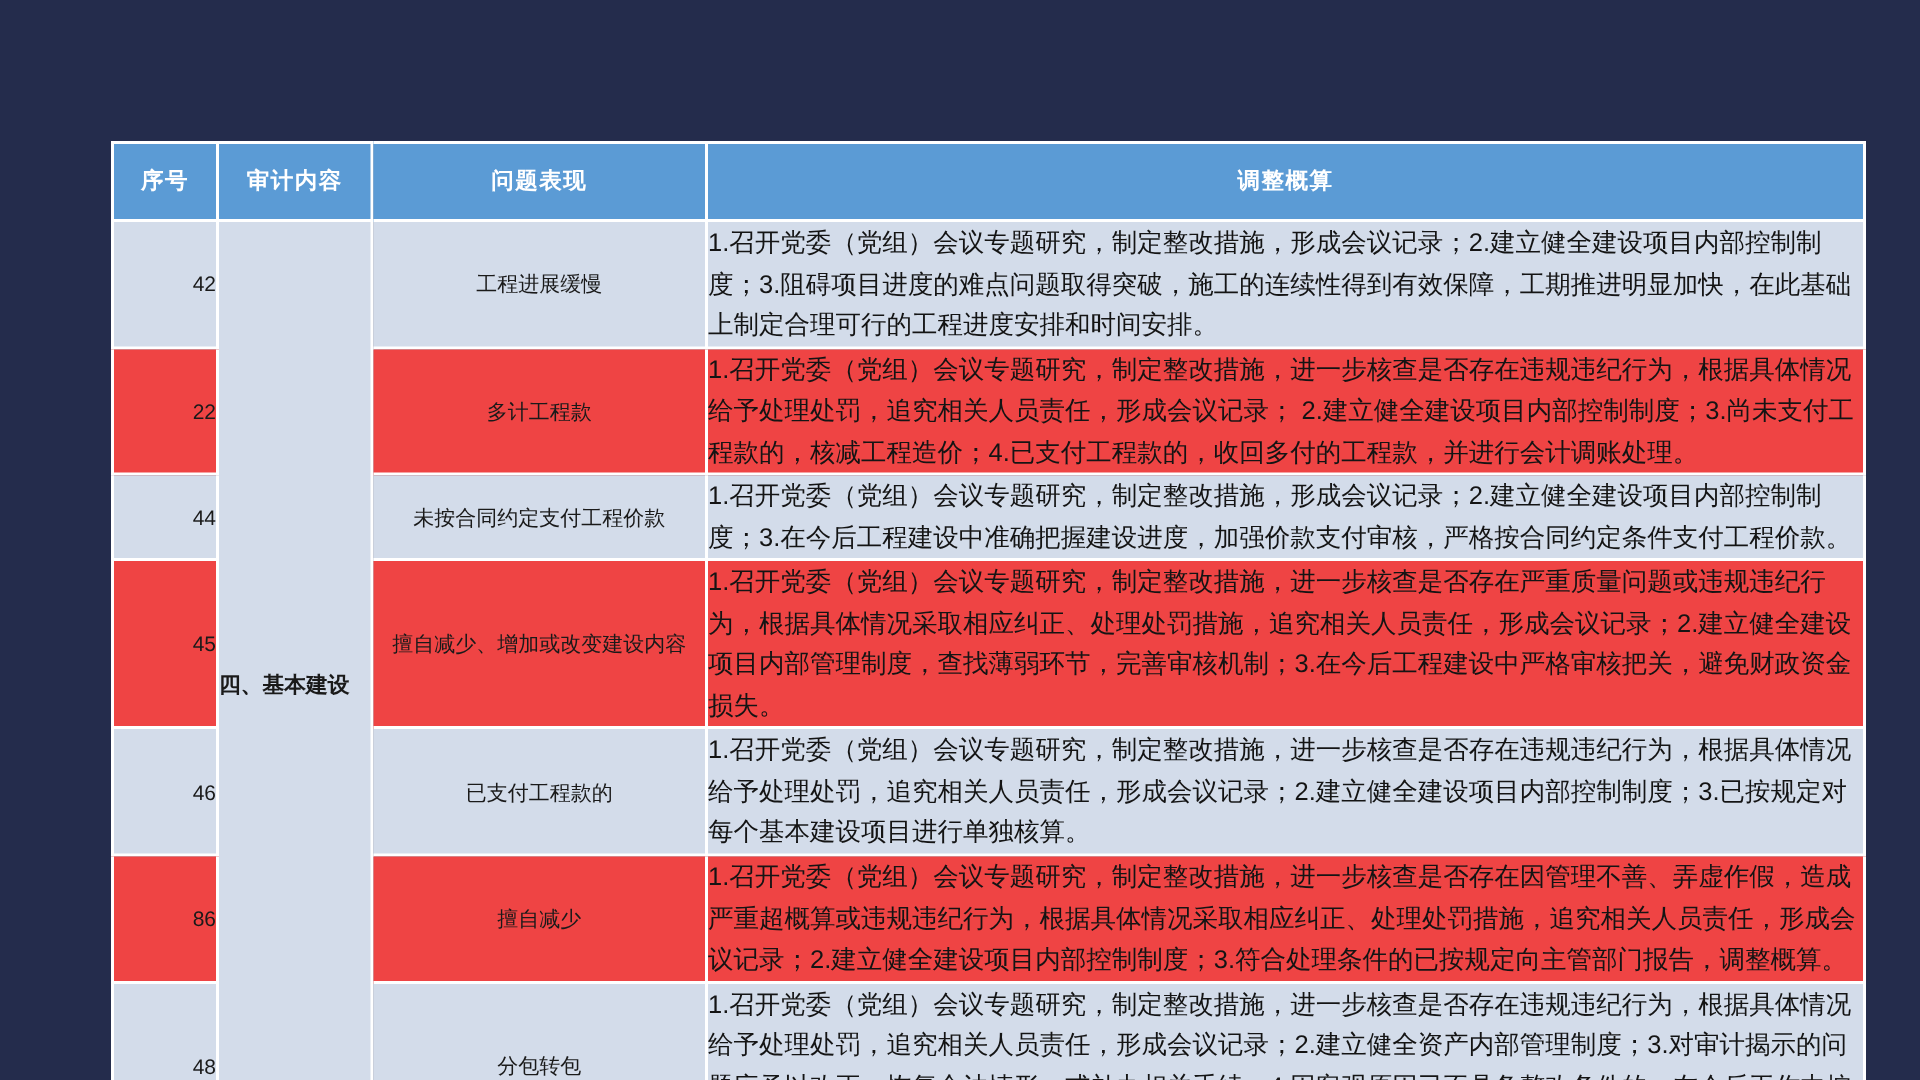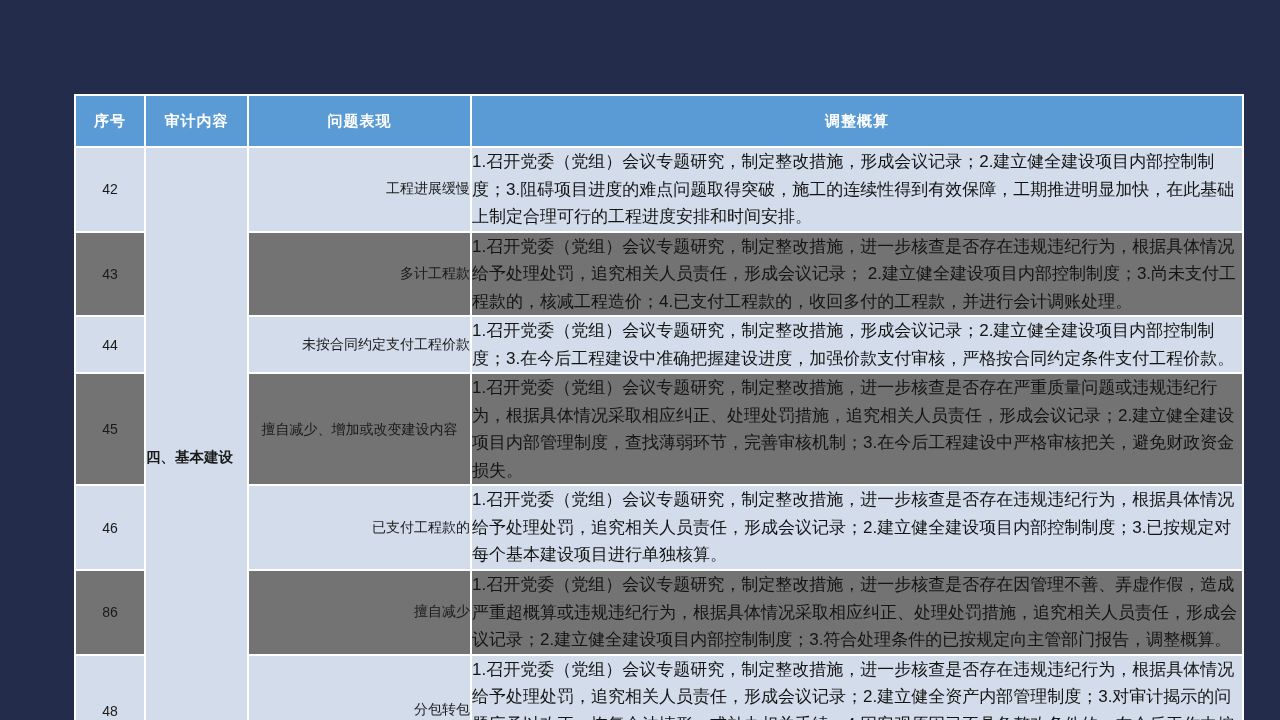--- a/index.html
+++ b/index.html
@@ -50,42 +50,42 @@
     text-align: center;
     height: 50px;
     line-height: 1.3;
   }
   .col-no    { width: 72px; }
   .col-audit { width: 103px; }
   .col-prob  { width: 223px; }
   .col-guide { width: auto; }
 
   .row-a td { background: #d3dcea; }
-  .row-b td { background: #737373; }
+  .row-b td { background: #ef4444; }
 
   td.cell-no {
-    text-align: center;
+    text-align: right;
     font-size: 14px;
     color: #1a1a1a;
   }
   td.cell-audit {
     text-align: left;
     font-size: 14.5px;
     font-weight: bold;
     color: #1a1a1a;
     line-height: 1.55;
     background: #d3dcea !important;
   }
   td.cell-prob {
     font-size: 14px;
     color: #1a1a1a;
     line-height: 1.45;
     padding: 6px 7px;
   }
-  td.cell-prob.center { text-align: right; font-family: Liberation Serif, serif; }
+  td.cell-prob.center { text-align: center; }
   td.cell-prob.left   { text-align: center; }
   td.cell-guide {
     font-size: 17px;
     color: #141414;
     line-height: 1.62;
     text-align: left;
     padding: 8px 10px 8px 10px;
   }
   tbody tr:last-child td { border-bottom: 2px solid #ffffff; }
 </style>
@@ -109,21 +109,21 @@
       </tr>
     </thead>
     <tbody id="table-body">
         <tr class="row-a">
           <td class="cell-no">42</td>
           <td class="cell-audit" rowspan="7">四、基本建设</td>
           <td class="cell-prob center">工程进展缓慢</td>
           <td class="cell-guide">1.召开党委（党组）会议专题研究，制定整改措施，形成会议记录；2.建立健全建设项目内部控制制度；3.阻碍项目进度的难点问题取得突破，施工的连续性得到有效保障，工期推进明显加快，在此基础上制定合理可行的工程进度安排和时间安排。</td>
         </tr>
         <tr class="row-b">
-          <td class="cell-no">43</td>
+          <td class="cell-no">22</td>
           <td class="cell-prob center">多计工程款</td>
           <td class="cell-guide">1.召开党委（党组）会议专题研究，制定整改措施，进一步核查是否存在违规违纪行为，根据具体情况给予处理处罚，追究相关人员责任，形成会议记录； 2.建立健全建设项目内部控制制度；3.尚未支付工程款的，核减工程造价；4.已支付工程款的，收回多付的工程款，并进行会计调账处理。</td>
         </tr>
         <tr class="row-a">
           <td class="cell-no">44</td>
           <td class="cell-prob center">未按合同约定支付工程价款</td>
           <td class="cell-guide">1.召开党委（党组）会议专题研究，制定整改措施，形成会议记录；2.建立健全建设项目内部控制制度；3.在今后工程建设中准确把握建设进度，加强价款支付审核，严格按合同约定条件支付工程价款。</td>
         </tr>
         <tr class="row-b">
           <td class="cell-no">45</td>

